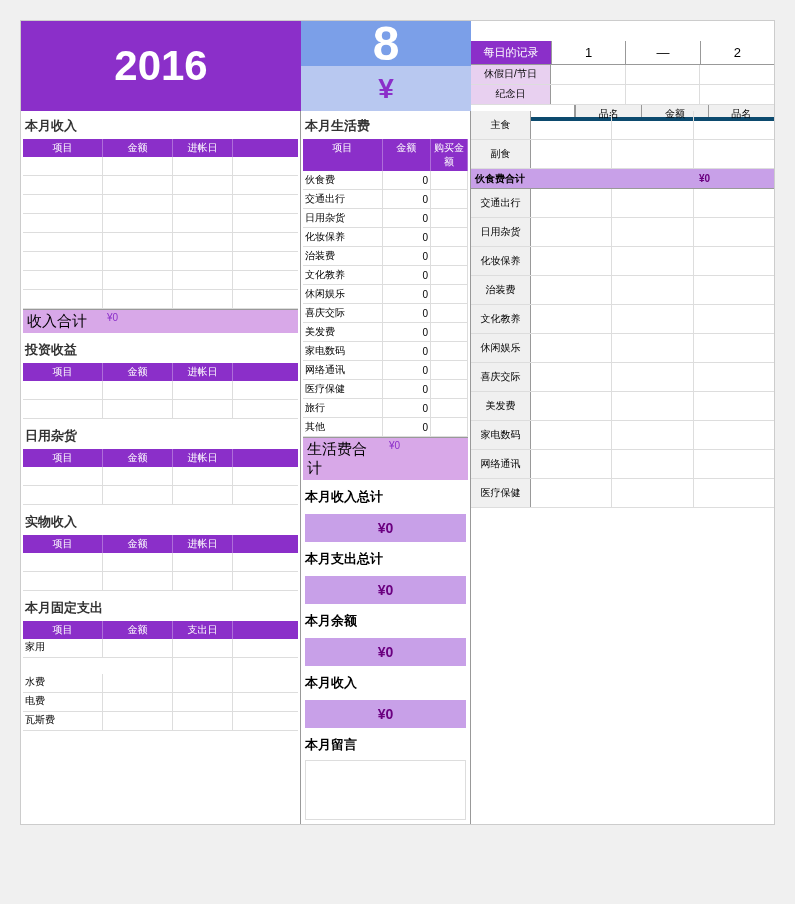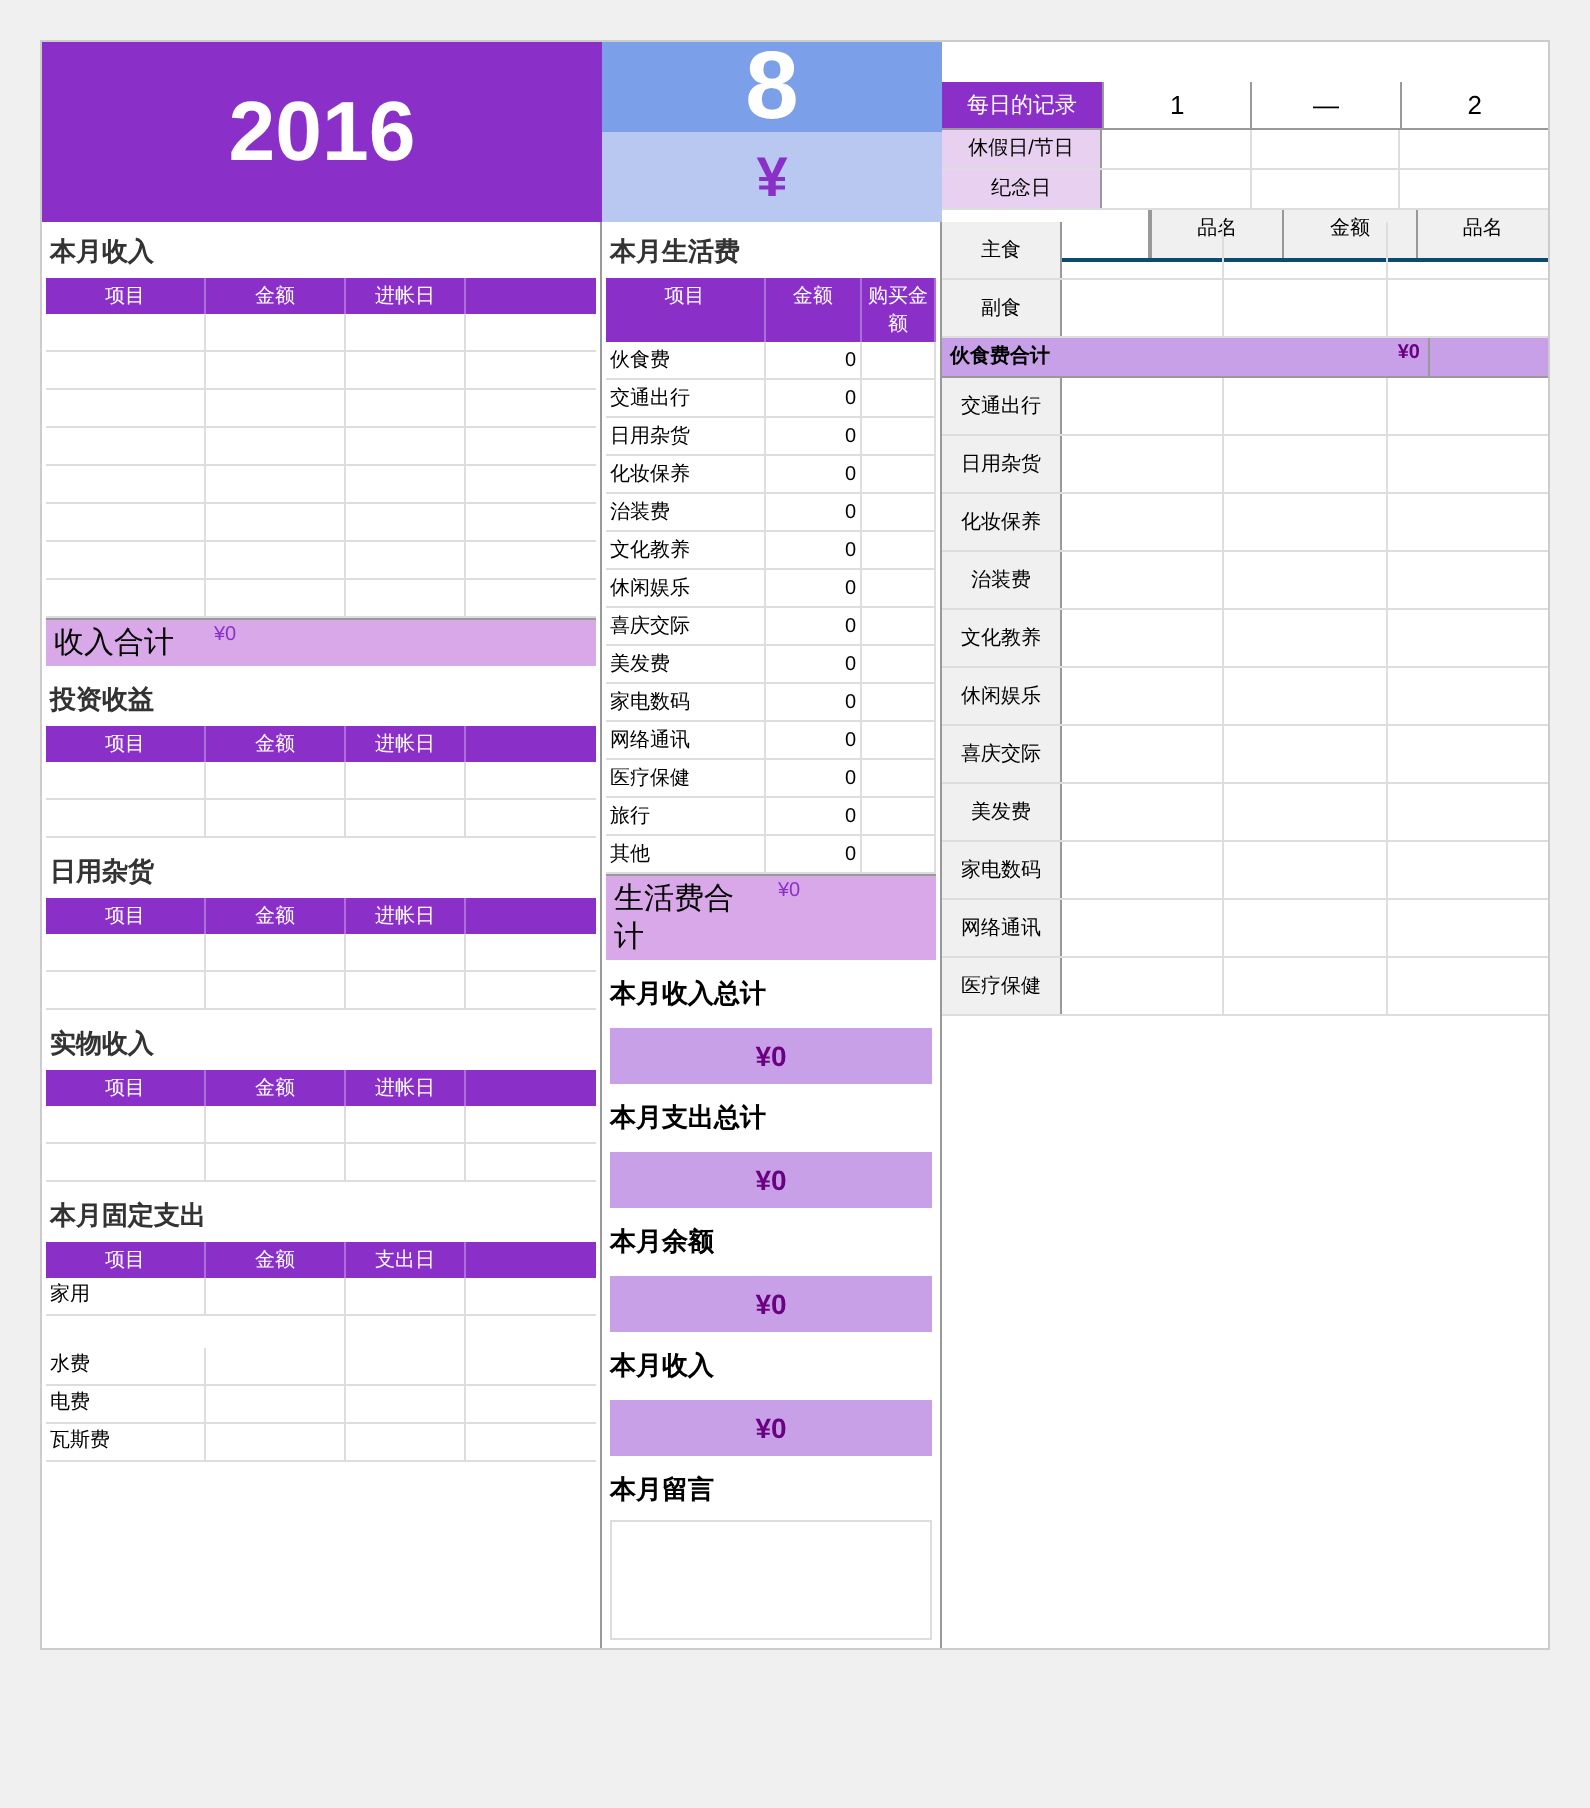--- a/index.html
+++ b/index.html
@@ -16,21 +16,21 @@
     .header-mid-bottom { height: 45px; background: #B8C8F0; display: flex; align-items: center; justify-content: center; }
     .yen-symbol { color: #8B2FC9; font-size: 28px; font-weight: bold; }
     .header-right { flex: 1; background: white; }
     .daily-record-header { display: flex; border-bottom: 1px solid #999; margin-top: 20px; }
     .daily-label { background: #8B2FC9; color: white; padding: 4px 8px; font-size: 11px; width: 80px; text-align: center; }
     .daily-col { flex: 1; text-align: center; font-size: 13px; padding: 4px; border-left: 1px solid #999; }
     .holiday-row { display: flex; border-bottom: 1px solid #ddd; height: 20px; }
     .holiday-label { font-size: 10px; padding: 2px 4px; width: 80px; background: #E8D0F0; text-align: center; border-right: 1px solid #999; }
     .anniversary-row { display: flex; border-bottom: 1px solid #ddd; height: 20px; }
     .anniversary-label { font-size: 10px; padding: 2px 4px; width: 80px; background: #E8D0F0; text-align: center; border-right: 1px solid #999; }
-    .daily-sub-header { display: flex; border-bottom: 2px solid #0c4a6e; height: 26px; padding-left: 24px; }
+    .daily-sub-header { display: flex; border-bottom: 4px solid #0c4a6e; height: 16px; padding-left: 24px; }
     .daily-sub-empty { width: 80px; border-right: 1px solid #999; }
     .daily-sub-col { flex: 1; text-align: center; font-size: 10px; padding: 2px; border-left: 1px solid #999; background: #F0F0F0; }
 
     
     .main { display: flex; }
     .left-panel { width: 280px; border-right: 1px solid #999; }
     .mid-panel { width: 170px; border-right: 1px solid #999; }
     .right-panel { flex: 1; }
 
     
@@ -358,21 +358,21 @@
       <div style="flex:1;border-right:1px solid #ddd;min-height:28px;"></div>
       <div style="flex:1;border-right:1px solid #ddd;min-height:28px;"></div>
       <div style="flex:1;min-height:28px;"></div>
     </div>
         <div style="display: flex; border-bottom: 1px solid rgb(221, 221, 221); min-height: 28px; align-items: center;">
       <div style="width:60px;text-align:center;font-size:10px;padding:2px;background:#F0F0F0;border-right:1px solid #999;min-height:28px;display:flex;align-items:center;justify-content:center;">副食</div>
       <div style="flex:1;border-right:1px solid #ddd;min-height:28px;"></div>
       <div style="flex:1;border-right:1px solid #ddd;min-height:28px;"></div>
       <div style="flex:1;min-height:28px;"></div>
     </div>
-        <div style="display: flex; border-bottom: 1px solid rgb(153, 153, 153); min-height: 20px; background: rgb(200, 160, 232);">
+        <div style="display: flex; border-bottom: 1px solid rgb(153, 153, 153); min-height: 20px; align-items: center; background: rgb(200, 160, 232);">
       <div style="flex:1;font-size:10px;padding:2px 4px;font-weight:bold;">伙食费合计</div>
       <div style="font-size:10px;padding:2px 4px;color:#6B0080;font-weight:bold;">¥0</div>
       <div style="width:60px;border-left:1px solid #999;"></div>
     </div>
         <div style="display: flex; border-bottom: 1px solid rgb(221, 221, 221); min-height: 28px; align-items: center;">
       <div style="width:60px;text-align:center;font-size:10px;padding:2px;background:#F0F0F0;border-right:1px solid #999;min-height:28px;display:flex;align-items:center;justify-content:center;">交通出行</div>
       <div style="flex:1;border-right:1px solid #ddd;min-height:28px;"></div>
       <div style="flex:1;border-right:1px solid #ddd;min-height:28px;"></div>
       <div style="flex:1;min-height:28px;"></div>
     </div>

